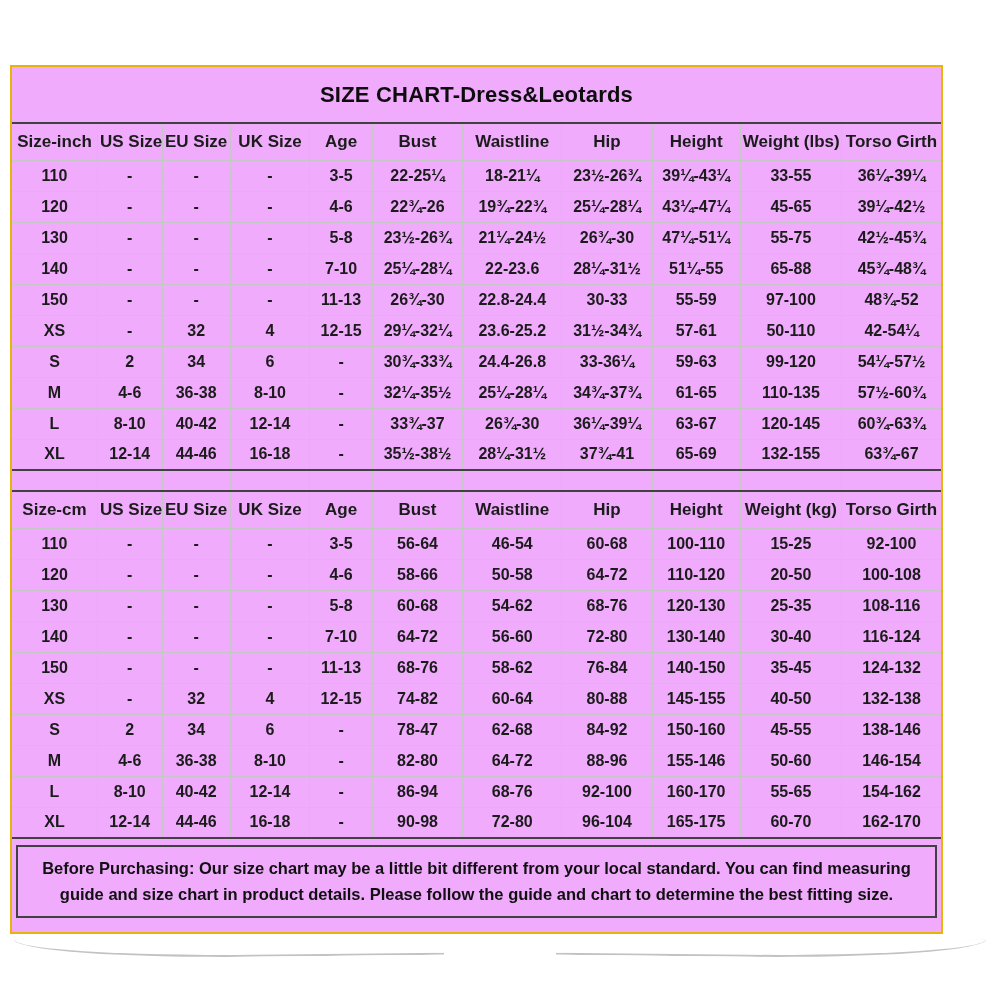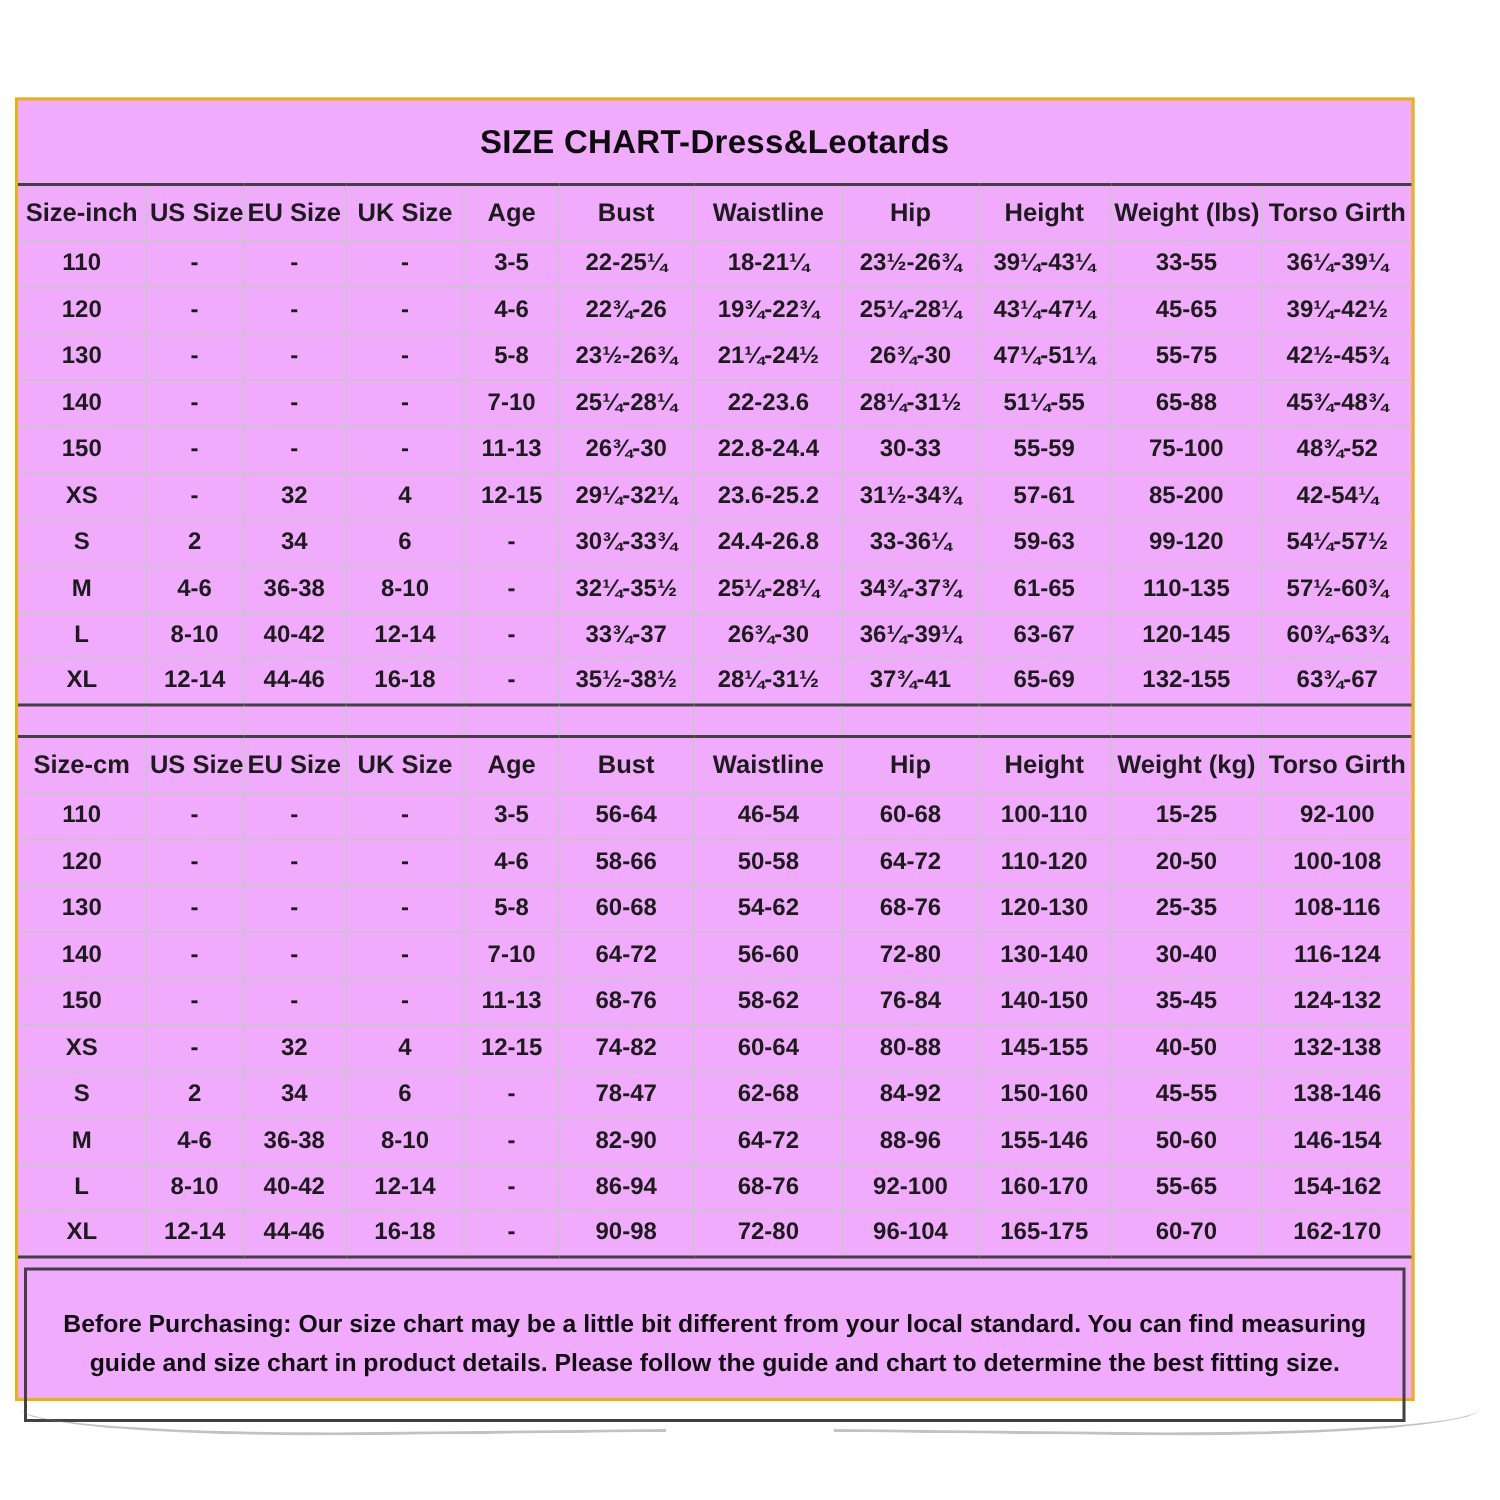--- a/index.html
+++ b/index.html
@@ -68,21 +68,21 @@
     font-size: 16px;
     height: 31px;
     border-bottom: 1px solid #c6c6c6;
   }
   tbody.rows tr:last-child td { border-bottom: 2px solid #414141; }
   tbody.gap td { height: 21px; border-bottom: none; }
 
   .note-box {
     margin: 6px 4px 0 4px;
     border: 2px solid #414141;
-    padding: 24px 14px;
+    padding: 9px 14px;
     text-align: center;
     font-size: 16.5px;
     font-weight: bold;
     line-height: 1.55;
     color: #101010;
   }
 
   .curl {
     position: absolute;
     top: 937px;
@@ -196,34 +196,34 @@
           <tr>
             <td>150</td>
             <td>-</td>
             <td>-</td>
             <td>-</td>
             <td>11-13</td>
             <td>26¾-30</td>
             <td>22.8-24.4</td>
             <td>30-33</td>
             <td>55-59</td>
-            <td>75-100</td>
+            <td>97-100</td>
             <td>48¾-52</td>
           </tr>
           <tr>
             <td>XS</td>
             <td>-</td>
             <td>32</td>
             <td>4</td>
             <td>12-15</td>
             <td>29¼-32¼</td>
             <td>23.6-25.2</td>
             <td>31½-34¾</td>
             <td>57-61</td>
-            <td>85-200</td>
+            <td>50-110</td>
             <td>42-54¼</td>
           </tr>
           <tr>
             <td>S</td>
             <td>2</td>
             <td>34</td>
             <td>6</td>
             <td>-</td>
             <td>30¾-33¾</td>
             <td>24.4-26.8</td>
@@ -393,21 +393,21 @@
             <td>150-160</td>
             <td>45-55</td>
             <td>138-146</td>
           </tr>
           <tr>
             <td>M</td>
             <td>4-6</td>
             <td>36-38</td>
             <td>8-10</td>
             <td>-</td>
-            <td>82-90</td>
+            <td>82-80</td>
             <td>64-72</td>
             <td>88-96</td>
             <td>155-146</td>
             <td>50-60</td>
             <td>146-154</td>
           </tr>
           <tr>
             <td>L</td>
             <td>8-10</td>
             <td>40-42</td>

